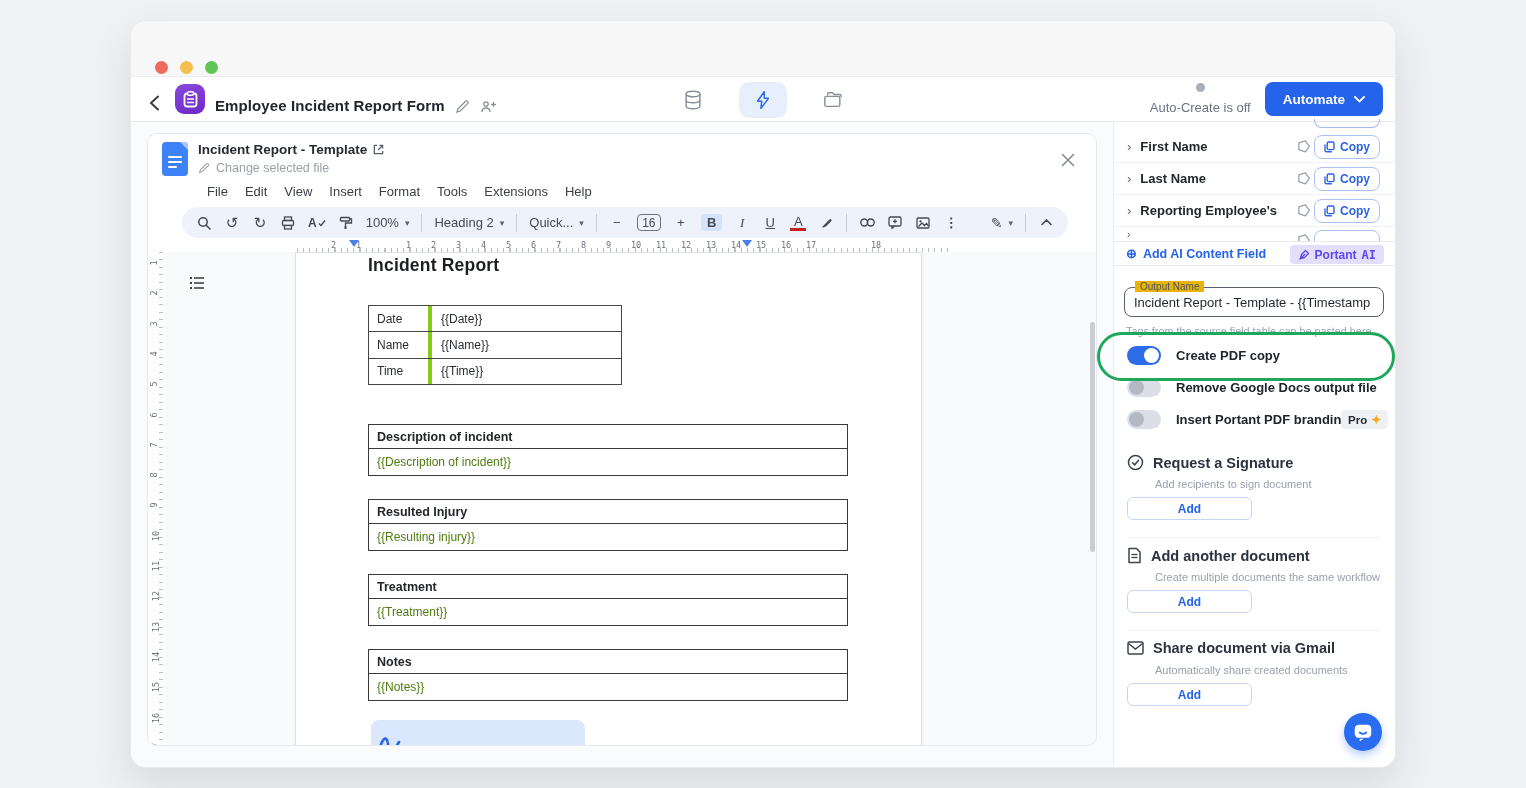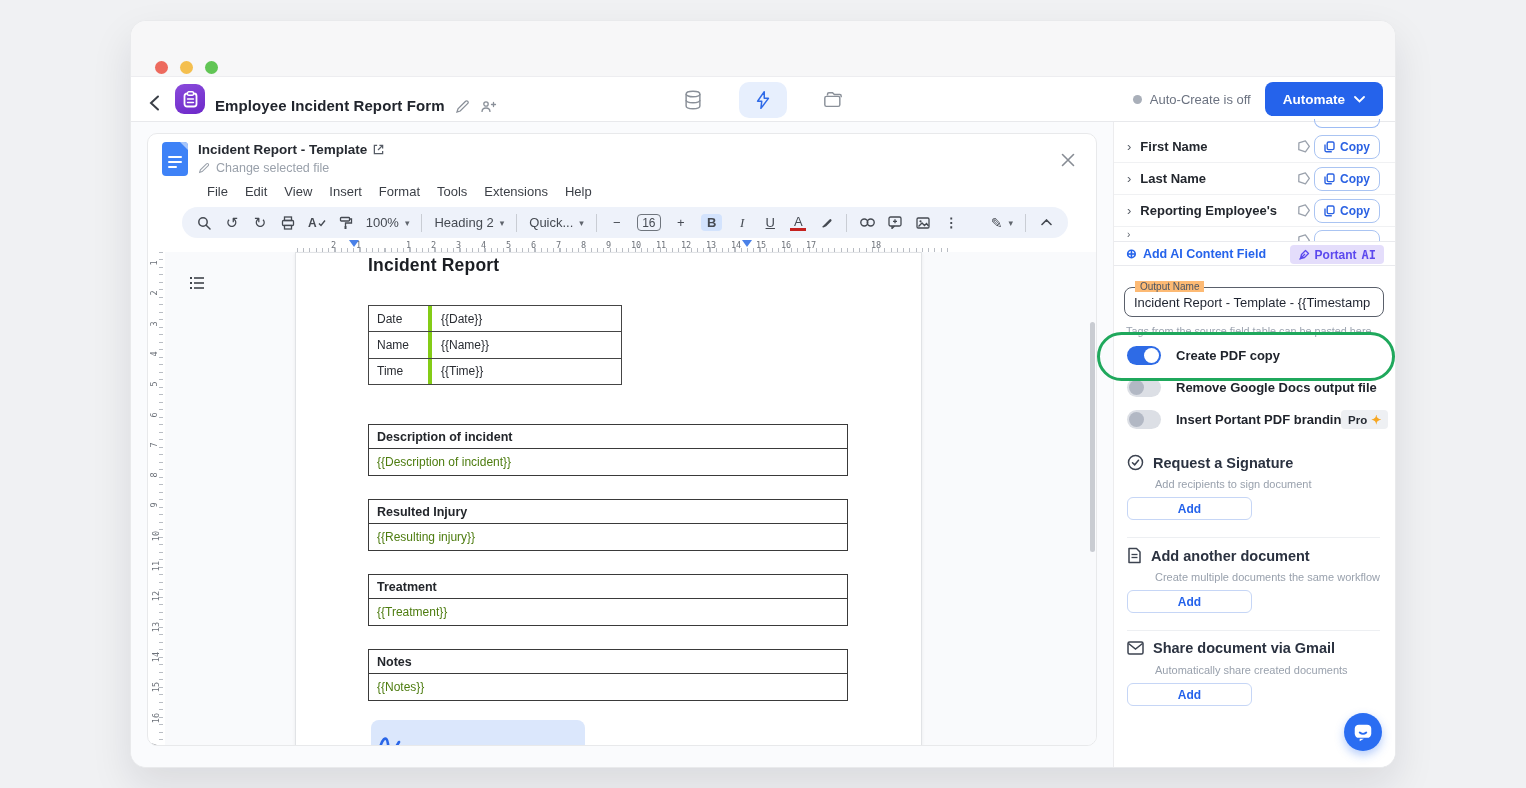--- a/index.html
+++ b/index.html
@@ -22,21 +22,21 @@
   .back-btn { width:22px; height:22px; display:flex; align-items:center; justify-content:center; cursor:pointer; }
   .app-icon { width:30px; height:30px; border-radius:9px; background:linear-gradient(160deg,#8a4bdb,#6d28c9);
     display:flex; align-items:center; justify-content:center; }
   .ab-title { font-size:15px; font-weight:700; color:#21252d; letter-spacing:.1px; }
   .ab-mini-icon { color:#8a9099; display:flex; align-items:center; }
   .ab-center { position:absolute; left:50%; top:0; height:45px; transform:translateX(-50%);
     display:flex; align-items:center; gap:22px; }
   .center-btn { width:48px; height:36px; display:flex; align-items:center; justify-content:center; border-radius:10px; }
   .center-btn.active { background:#e7effd; }
   .ab-right { margin-left:auto; display:flex; align-items:center; gap:14px; }
-  .status { display:flex; align-items:center; gap:8px; font-size:13px; color:#6b7280; }
+  .status { display:flex; align-items:center; gap:8px; font-size:13px; color:#6b7280;flex-direction:column; }
   .status-dot { width:9px; height:9px; border-radius:50%; background:#a9afb9; }
   .automate-btn { height:34px; padding:7px 18px; background:#2563eb; color:#fff; font-size:13.5px; font-weight:700;
     border:none; border-radius:8px; display:flex; align-items:center; gap:9px; cursor:pointer; }
 
   .content { position:absolute; left:0; top:101px; width:100%; bottom:0; background:#fafbfd; }
 
   
   .docs-card { position:absolute; left:16px; top:11px; width:950px; height:613px; background:#fff;
     border:1px solid #e8e9eb; border-radius:10px; overflow:hidden; }
   .dc-header { position:absolute; left:14px; top:8px; display:flex; gap:10px; }
@@ -111,21 +111,21 @@
     font-weight:700; cursor:pointer; }
   .field-row.partial { height:14px; overflow:hidden; border-bottom:none; }
   .addai-bar { position:absolute; left:0; top:119px; width:100%; height:25px; background:#fff;
     border-top:1px solid #e9eaee; border-bottom:1px solid #e9eaee; display:flex; align-items:center; }
   .addai-link { margin-left:12px; display:flex; align-items:center; gap:6px; color:#2563eb; font-size:12.5px; font-weight:700; cursor:pointer; }
   .pai-badge { position:absolute; right:13px; top:3px; height:19px; background:#e4ddfb; border-radius:4px; padding:0 8px;
     display:flex; align-items:center; gap:5px; color:#5b48ee; font-size:12px; font-weight:700; cursor:pointer; }
   .pai-badge .ai { font-family:"DejaVu Sans Mono",monospace; font-weight:700; }
 
   .output-box { position:absolute; left:10px; top:165px; width:260px; height:30px; border:1.3px solid #5a606b; border-radius:8px; }
-  .output-label { position:absolute; left:10px; top:-7px; background:#fdba74; padding:0 5px; font-size:10px; color:#4b5563; }
+  .output-label { position:absolute; left:10px; top:-7px; background:#eab308; padding:0 5px; font-size:10px; color:#4b5563; }
   .output-value { position:absolute; left:9px; right:2px; top:0; bottom:0; display:flex; align-items:center;
     font-size:13px; color:#1f2430; white-space:nowrap; overflow:hidden; }
   .output-hint { position:absolute; left:12px; top:203px; font-size:10.8px; color:#9aa2ae; white-space:nowrap; }
 
   .toggle-row { position:absolute; left:13px; display:flex; align-items:center; gap:15px; }
   .toggle { width:34px; height:19px; border-radius:10px; position:relative; cursor:pointer; }
   .toggle.on { background:#2e6be6; } .toggle.on .knob { right:2px; background:#fff; }
   .toggle.off { background:#dcdfe5; } .toggle.off .knob { left:2px; background:#b2b8c4; }
   .knob { position:absolute; top:2px; width:15px; height:15px; border-radius:50%; }
   .toggle-label { font-size:13px; font-weight:650; color:#20242c; }

